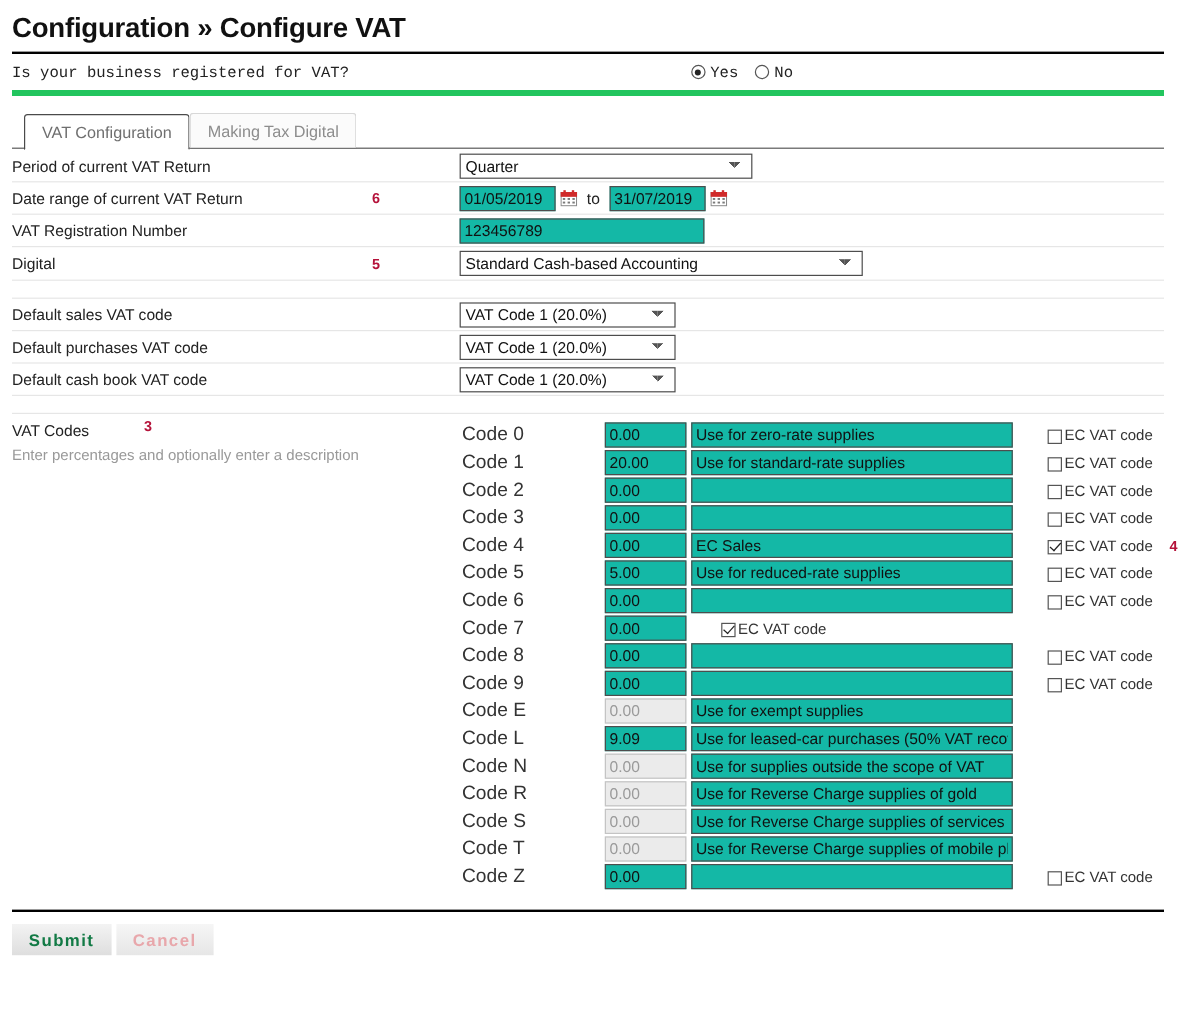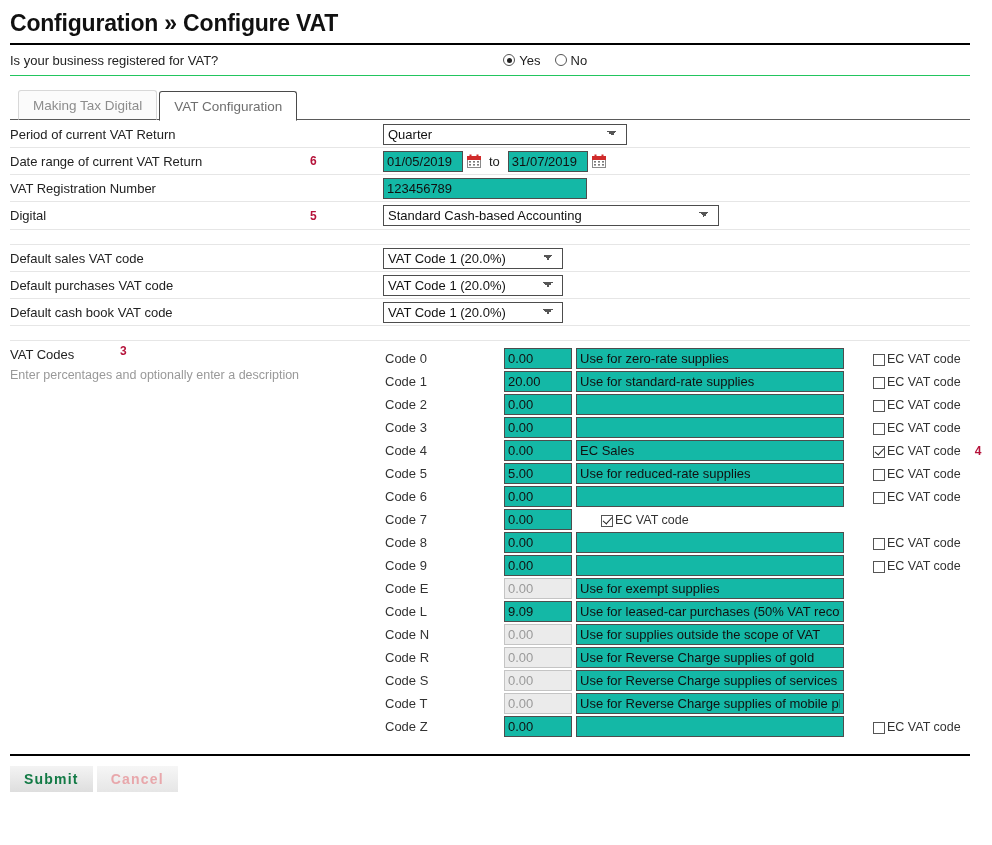--- a/index.html
+++ b/index.html
@@ -29,22 +29,23 @@
     margin: 0 22px 0 10px;
     border-bottom: 2px solid #000000;
   }
 
   
   .reg-row {
     margin: 0 22px 0 10px;
     height: 30px;
     display: flex;
     align-items: center;
-    border-bottom: 1px solid #22c55e;
+    border-bottom: 5px solid #22c55e;
     font-size: 13px;
+    font-family: Liberation Mono, monospace;
   }
   .reg-label { flex: 0 0 auto; }
   .reg-choices {
     margin-left: 285px;
     display: flex;
     align-items: center;
     gap: 4px;
   }
   .radio {
     width: 12px; height: 12px;
@@ -217,21 +218,21 @@
 
   .code-rows { margin-left: 0; }
   .code-row {
     display: flex;
     align-items: center;
     height: 23px;
   }
   .code-label {
     flex: 0 0 119px;
     margin-left: 375px;
-    font-size: 13px;
+    font-size: 16px;
     color: #333;
   }
   .code-amt { width: 68px; flex: 0 0 68px; }
   .code-desc {
     width: 268px;
     flex: 0 0 268px;
     margin-left: 4px;
   }
   .code-ec {
     flex: 0 0 auto;
@@ -307,22 +308,22 @@
   <span class="reg-label">Is your business registered for VAT?</span>
   <span class="reg-choices">
     <span class="radio checked"></span>
     <span class="radio-label">Yes</span>
     <span class="radio"></span>
     <span class="radio-label">No</span>
   </span>
 </div>
 
 <div class="tabs">
+  <div class="tab active">VAT Configuration</div>
   <div class="tab inactive">Making Tax Digital</div>
-  <div class="tab active">VAT Configuration</div>
 </div>
 <div class="tab-underline"></div>
 
 <div class="form-block">
 
   <div class="frow">
     <span class="flabel">Period of current VAT Return</span>
     <span class="fnum"></span>
     <span class="fctrl">
       <select class="ui sel-period">

